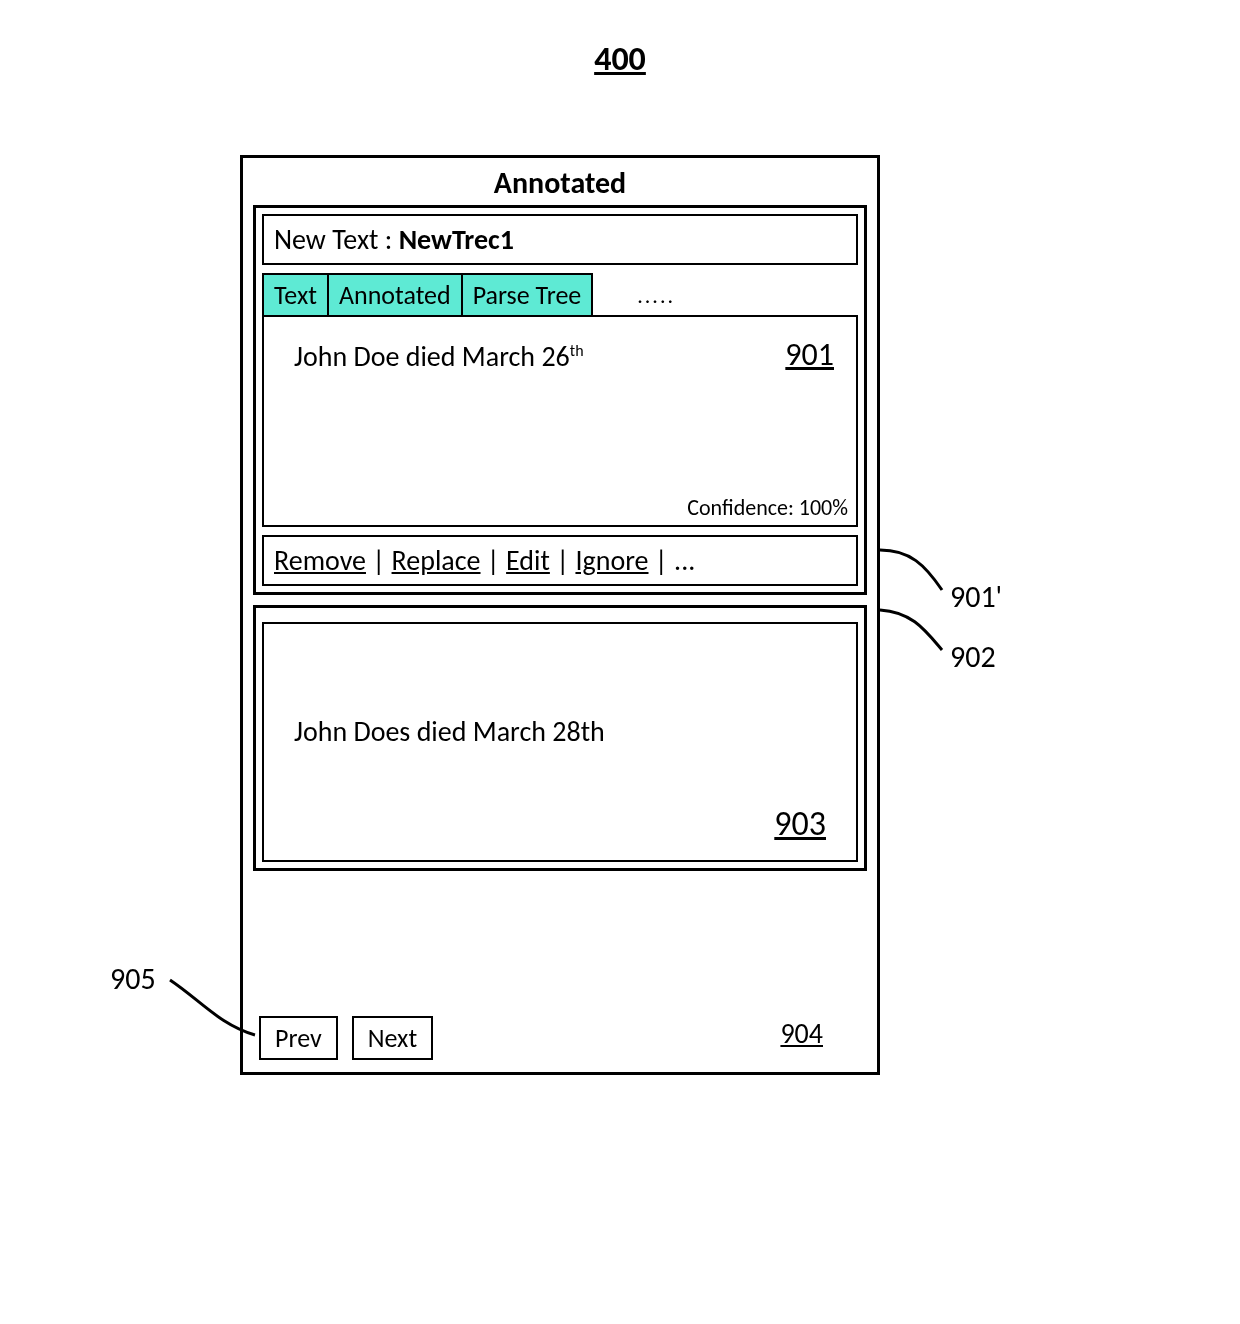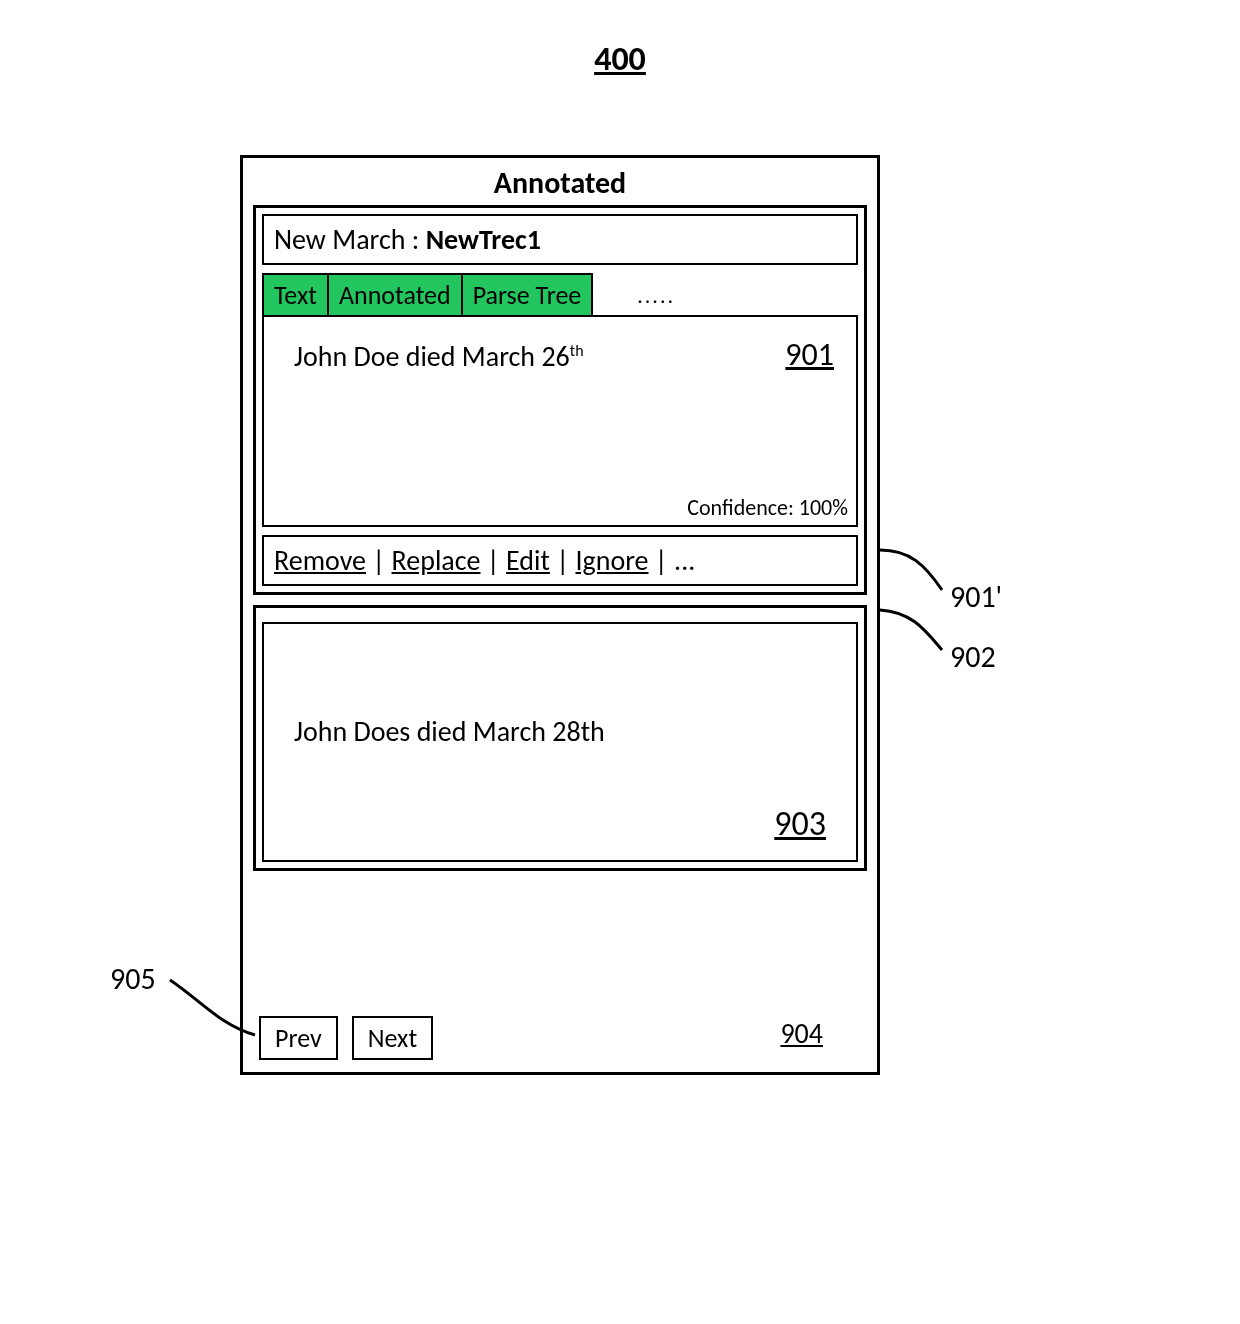--- a/index.html
+++ b/index.html
@@ -52,21 +52,21 @@
   .tabs-row {
     display: flex;
     align-items: stretch;
     margin-top: 8px;
   }
   .tab {
     border: 2px solid #000;
     padding: 4px 10px;
     font-size: 26px;
     margin-right: -2px;
-    background: #22c55e;
+    background: #5eead4;
   }
   .tab-more {
     padding: 4px 18px;
     font-size: 22px;
     align-self: center;
     margin-left: 28px;
     letter-spacing: 2px;
   }
   .content-box {
     border: 2px solid #000;
@@ -161,21 +161,21 @@
 </head>
 <body>
 
 <div class="fig-number">400</div>
 
 <div class="panel">
   <div class="panel-title">Annotated</div>
 
   <div class="section">
     <div class="hdr-box">
-      <span>New March : </span><b>NewTrec1</b>
+      <span>New Text : </span><b>NewTrec1</b>
     </div>
 
     <div class="tabs-row">
       <div class="tab">Text</div>
       <div class="tab">Annotated</div>
       <div class="tab">Parse Tree</div>
       <div class="tab-more">.....</div>
     </div>
 
     <div class="content-box">

